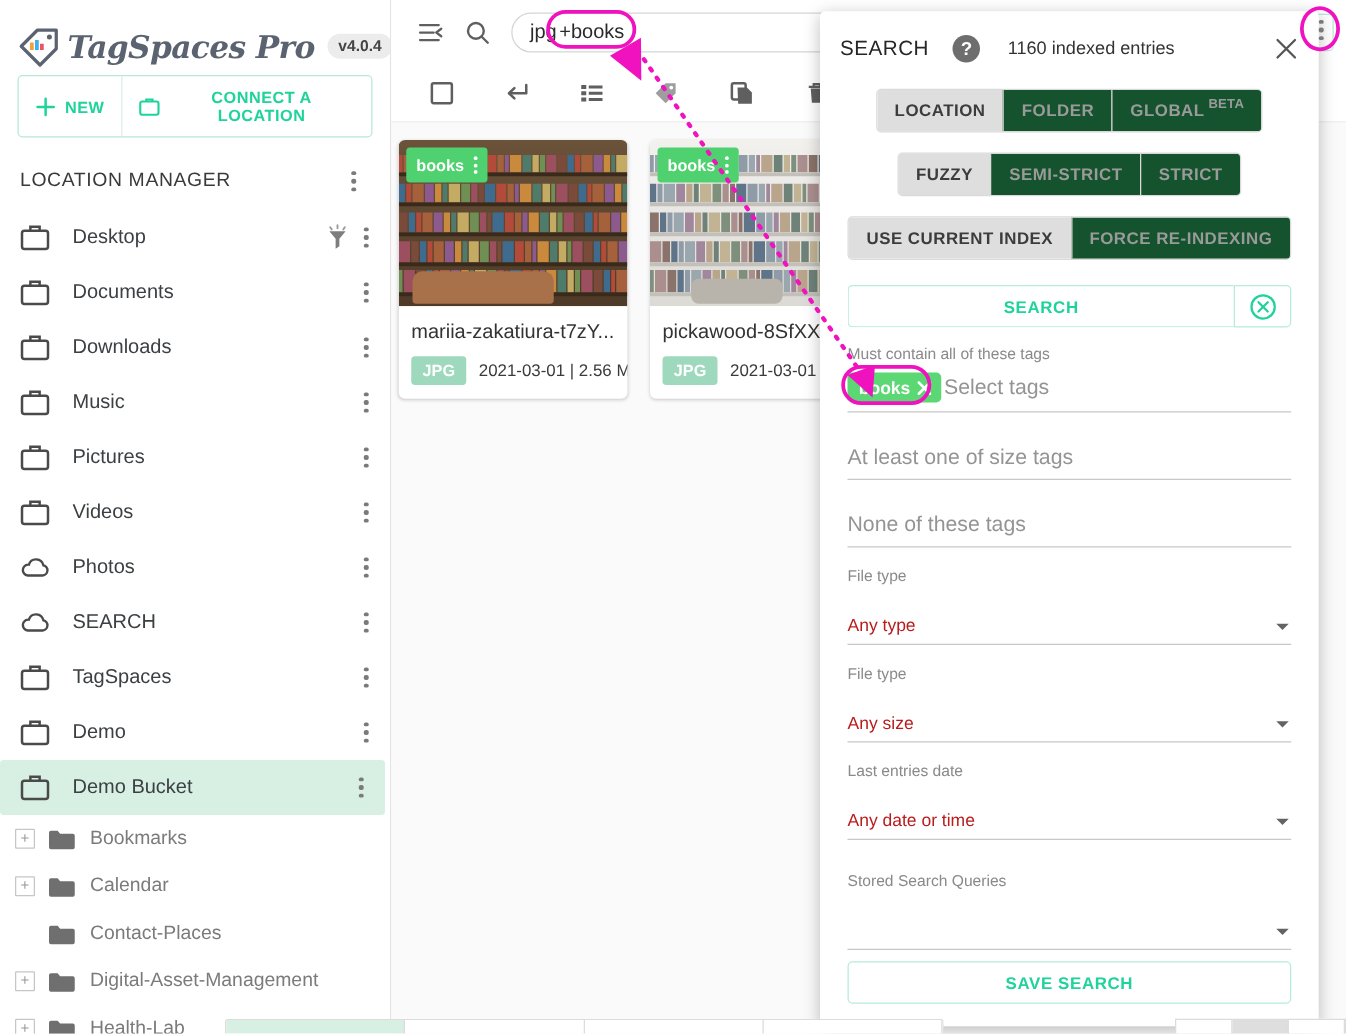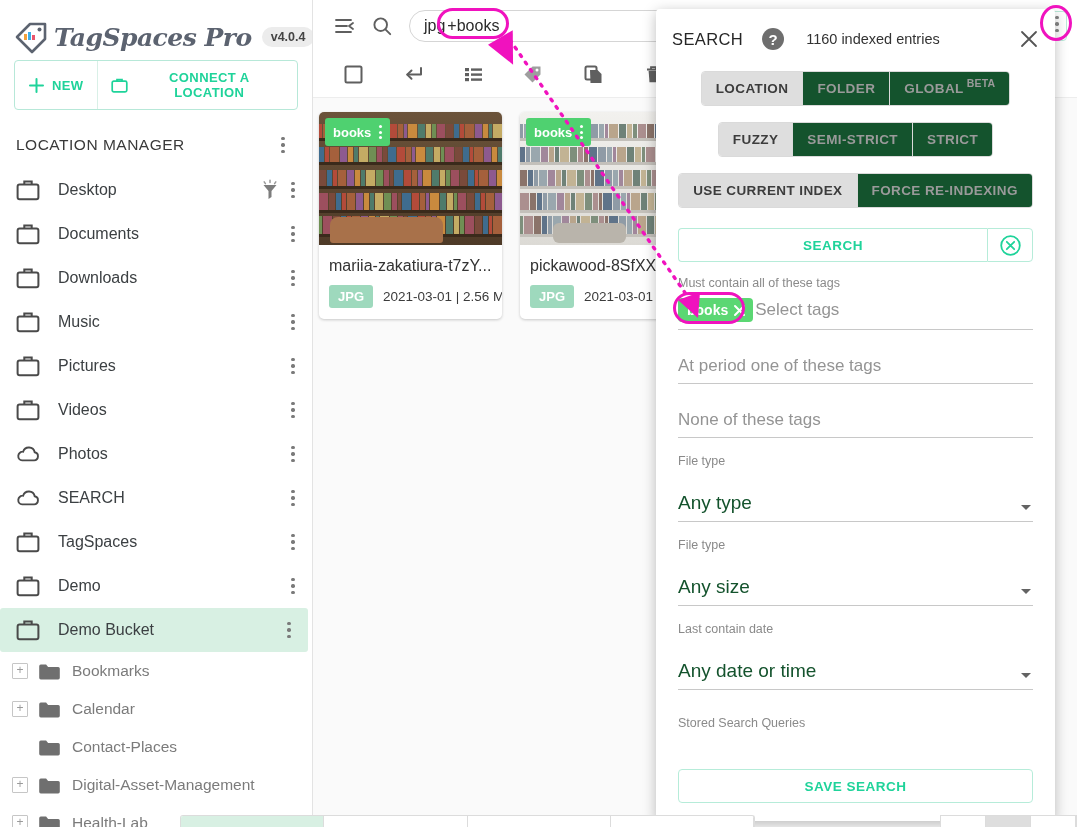--- a/index.html
+++ b/index.html
@@ -189,21 +189,21 @@
     cursor: pointer; font-family: "Liberation Sans", sans-serif;
   }
   .clear-btn {
     width: 46px; border: 1px solid #b6ecd9; border-radius: 0 4px 4px 0;
     background: #fff; display: flex; align-items: center; justify-content: center;
     cursor: pointer;
   }
 
   .field { position: relative; padding-top: 16px; }
   .field .flab { font-size: 12.5px; color: #8a8a8a; margin-bottom: 3px; }
-  .field .fval { font-size: 19px; color: #14532d; padding-bottom: 7px; margin-top: 24px; }
+  .field .fval { font-size: 14px; color: #b91c1c; padding-bottom: 7px; margin-top: 24px; }
   .field .fph { font-size: 17px; color: #949494; padding-bottom: 7px; }
   .field .underline { height: 1px; background: #c8c8c8; }
   .caret {
     position: absolute; right: 2px; bottom: 12px;
     width: 0; height: 0; border-left: 5px solid transparent;
     border-right: 5px solid transparent; border-top: 5.5px solid #636363; cursor: pointer;
   }
   .cal-ic { position: absolute; right: 0; bottom: 8px; line-height: 0; cursor: pointer; }
 
   .tagsel { display: flex; align-items: center; padding-top: 5px; gap: 2px; position: relative; }
@@ -1131,21 +1131,21 @@
                 </svg>
             </span>
           </span>
           <span class="fph">Select tags</span>
           <span class="chip-ring"></span>
         </div>
         <div class="underline" style="margin-top:7px"></div>
       </div>
 
       <div class="field" style="padding-top:26px">
-        <div class="fph">At period one of these tags</div>
+        <div class="fph">At least one of size tags</div>
         <div class="underline"></div>
       </div>
 
       <div class="field" style="padding-top:26px">
         <div class="fph">None of these tags</div>
         <div class="underline"></div>
       </div>
 
       <div class="field">
         <div class="flab">File type</div>
@@ -1155,21 +1155,21 @@
       </div>
 
       <div class="field">
         <div class="flab">File type</div>
         <div class="fval">Any size</div>
         <div class="underline"></div>
         <span class="caret"></span>
       </div>
 
       <div class="field">
-        <div class="flab">Last contain date</div>
+        <div class="flab">Last entries date</div>
         <div class="fval">Any date or time</div>
         <div class="underline"></div>
         <span class="caret"></span>
       </div>
 
 
       <div class="field" style="padding-top:26px">
         <div class="flab">Stored Search Queries</div>
         <div class="fval">&nbsp;</div>
         <div class="underline"></div>

